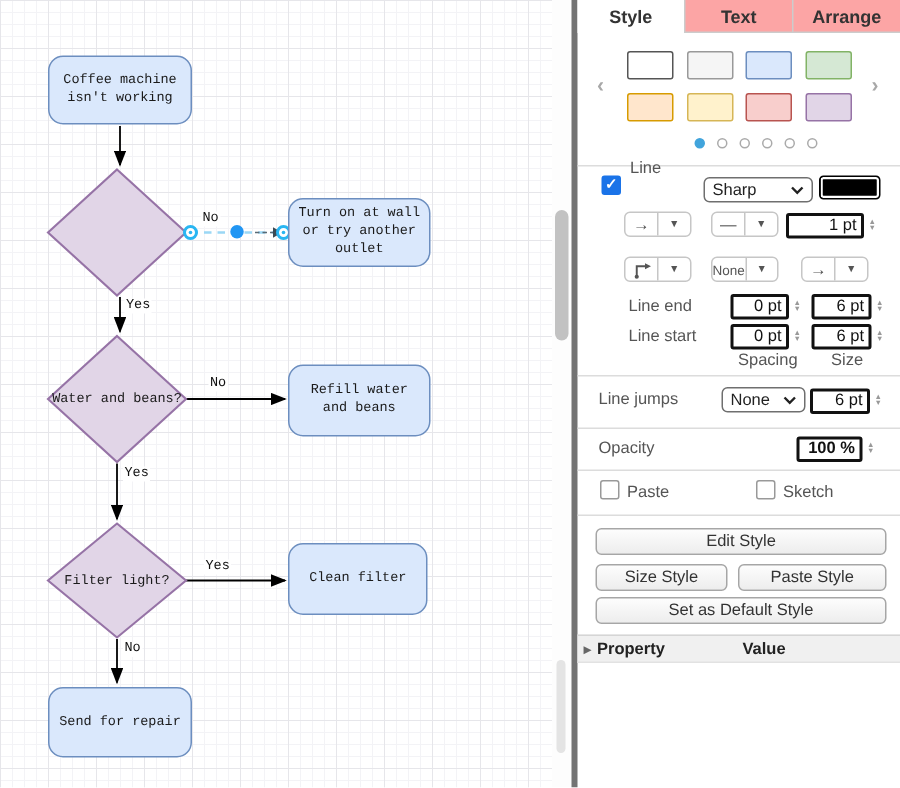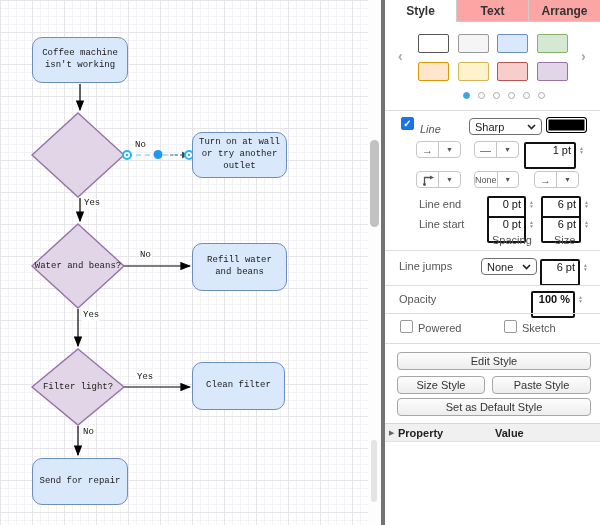--- a/index.html
+++ b/index.html
@@ -58,21 +58,21 @@
 
   .splitbtn{position:absolute;height:17px;width:45px;border:1px solid #c6c6c6;border-radius:4px;
     background:#fff;display:flex;box-sizing:border-box;}
   .splitbtn .cell{flex:1;display:flex;align-items:center;justify-content:center;color:#555;}
   .splitbtn .cell:first-child{border-right:1px solid #c6c6c6;}
   .glyph-arrow{font-size:11px;color:#444;}
   .glyph-dash{font-size:11px;color:#444;}
   .glyph-caret{font-size:7px;color:#555;}
   .glyph-none{font-size:9px;color:#aaa;}
 
-  .numbox{position:absolute;height:27px;border:2px solid #111;border-radius:2px;background:#fff;
+  .numbox{position:absolute;height:17px;border:2px solid #111;border-radius:2px;background:#fff;
     box-sizing:border-box;font-size:11px;color:#111;text-align:right;padding:0 3px;line-height:12px;}
   .stepper{position:absolute;width:9px;height:15px;display:flex;flex-direction:column;align-items:center;
     justify-content:center;color:#999;}
   .stepper span{font-size:5px;line-height:4px;}
 
   .btn{position:absolute;height:18px;background:linear-gradient(#fdfdfd,#ededed);border:1px solid #a6a6a6;
     border-radius:4px;display:flex;align-items:center;justify-content:center;font-size:11px;color:#333;
     box-sizing:border-box;}
 
   .prop-header{position:absolute;left:0;top:423px;width:219px;height:19px;background:#f0f0f0;
@@ -179,21 +179,21 @@
       <span class="dot"></span>
       <span class="dot"></span>
       <span class="dot"></span>
     </div>
 
     <div class="divider" style="top:110px;"></div>
 
     <div class="cb checked" style="left:16px;top:117px;">
       <span>✓</span>
     </div>
-    <span class="plabel" style="left:35px;top:123px;font-style:italic;">Line</span>
+    <span class="plabel" style="left:35px;top:106px;">Line</span>
     <div class="select" style="left:84px;top:118px;width:73px;">
       <span class="sel-text">Sharp</span>
       <svg width="9" height="6">
           <polyline points="1,1 4.5,4.5 8,1" stroke="#222" stroke-width="1.6" fill="none"></polyline>
         </svg>
     </div>
     <div class="black-swatch" style="left:161px;top:117px;width:41px;height:16px;"></div>
 
     <div class="splitbtn" style="left:31px;top:141px;">
       <span class="cell glyph-arrow">→</span>
@@ -275,21 +275,21 @@
     <span class="plabel" style="left:14px;top:293px;">Opacity</span>
     <div class="numbox" style="left:146px;top:291px;width:44px;font-weight:bold;">100 %</div>
     <div class="stepper" style="left:191px;top:291px;">
       <span>▲</span>
         <span>▼</span>
     </div>
 
     <div class="divider" style="top:313px;"></div>
 
     <div class="cb unchecked" style="left:15px;top:320px;"></div>
-    <span class="plabel" style="left:33px;top:322px;">Powered</span>
+    <span class="plabel" style="left:33px;top:322px;">Paste</span>
     <div class="cb unchecked" style="left:119px;top:320px;"></div>
     <span class="plabel" style="left:137px;top:322px;">Sketch</span>
 
     <div class="divider" style="top:343px;"></div>
 
     <div class="btn" style="left:12px;top:352px;width:194px;">Edit Style</div>
     <div class="btn" style="left:12px;top:376px;width:88px;">Size Style</div>
     <div class="btn" style="left:107px;top:376px;width:99px;">Paste Style</div>
     <div class="btn" style="left:12px;top:398px;width:194px;">Set as Default Style</div>
 

